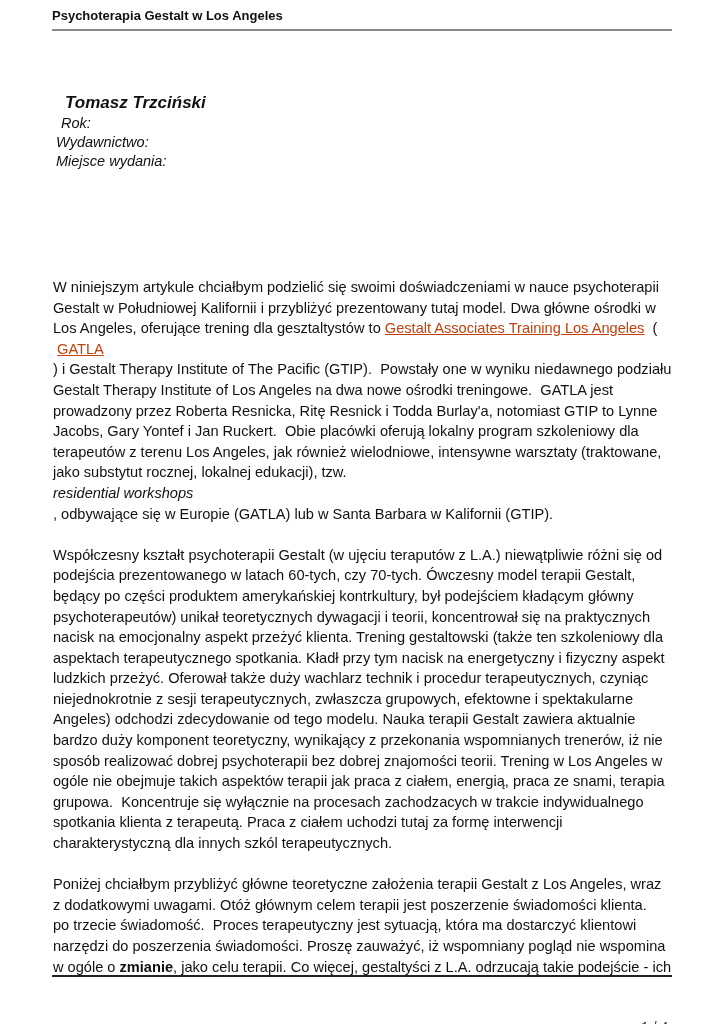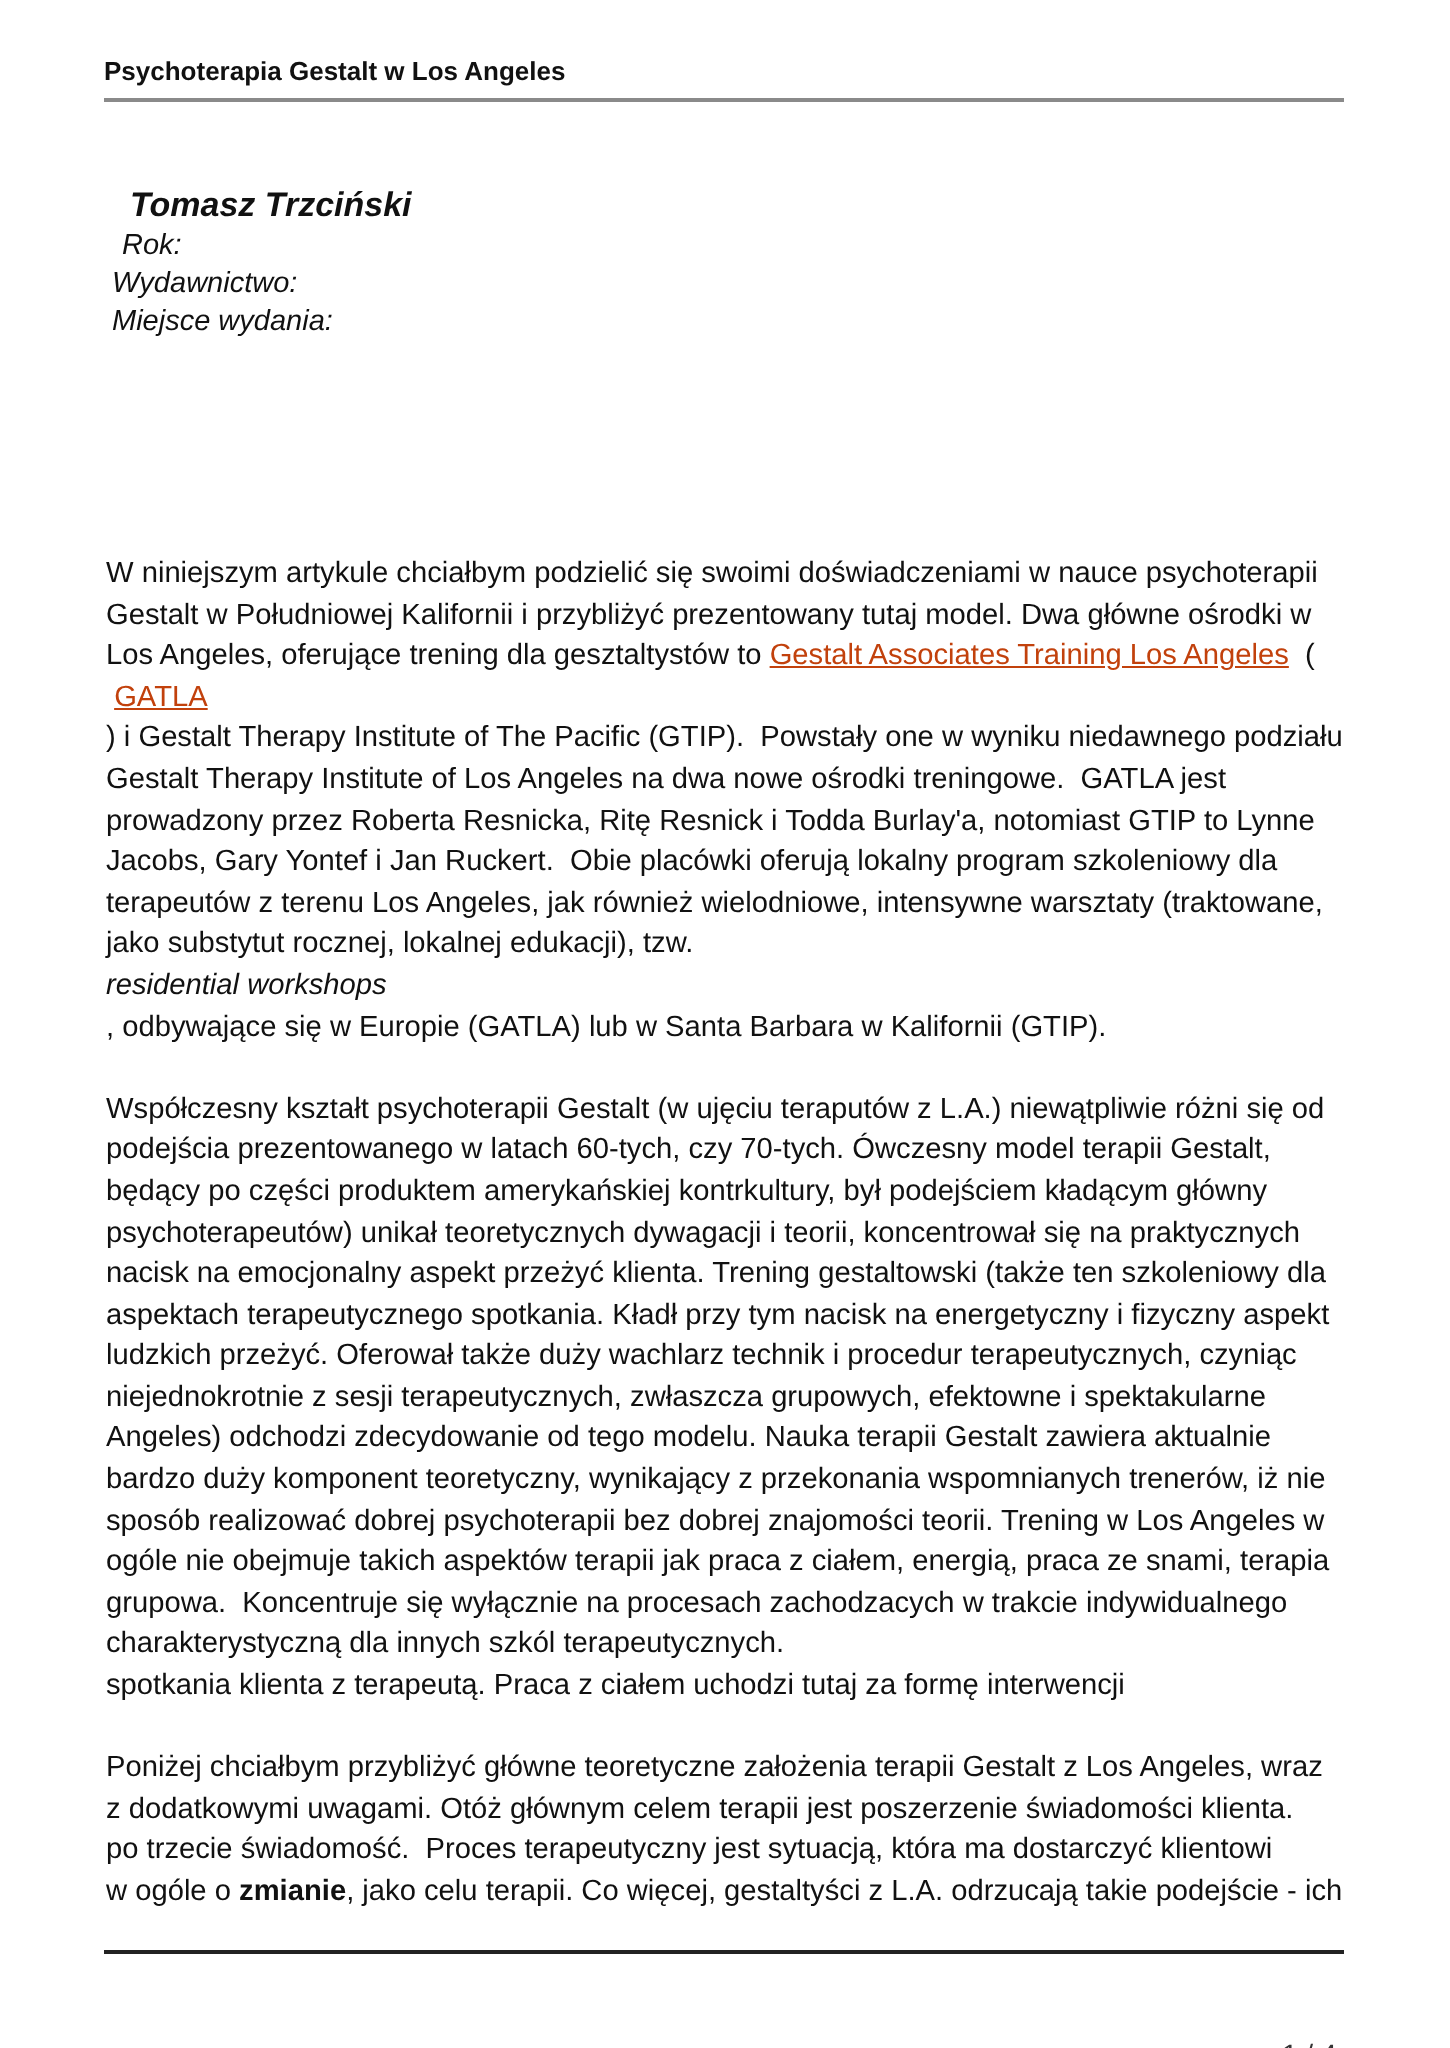--- a/index.html
+++ b/index.html
@@ -1,18 +1,18 @@
 <!DOCTYPE html>
 <html><head>
   <meta charset="utf-8">
   <style>
     html, body { margin: 0; padding: 0; background: #ffffff; }
     body { width: 725px; height: 1024px; position: relative; overflow: hidden;
            font-family: "Liberation Sans", sans-serif; color: #111111; }
-    .page-header { position: absolute; left: 52px; top: 28px; width: 620px; }
+    .page-header { position: absolute; left: 52px; top: 8px; width: 620px; }
     .page-header-title { font-size: 13px; font-weight: bold; color: #111; letter-spacing: 0px; }
     .page-header-rule { position: absolute; left: 0; top: 21px; width: 620px; height: 2px; background: #8a8a8a; }
     .author-block { position: absolute; left: 56px; top: 92px; font-style: italic; }
     .author-name { font-size: 17px; font-weight: bold; margin-left: 9px; line-height: 22px; }
     .meta-line { font-size: 14.5px; line-height: 19px; }
     .meta-rok { margin-left: 5px; }
     .body-text { position: absolute; left: 53px; top: 277px; width: 640px;
                  font-size: 14.6px; line-height: 20.6px; color: #111; }
     .para { margin: 0 0 20.6px 0; }
     .line { display: block; white-space: nowrap; }
@@ -60,26 +60,27 @@
     <span class="line">psychoterapeutów) unikał teoretycznych dywagacji i teorii, koncentrował się na praktycznych</span>
     <span class="line">nacisk na emocjonalny aspekt przeżyć klienta. Trening gestaltowski (także ten szkoleniowy dla</span>
     <span class="line">aspektach terapeutycznego spotkania. Kładł przy tym nacisk na energetyczny i fizyczny aspekt</span>
     <span class="line">ludzkich przeżyć. Oferował także duży wachlarz technik i procedur terapeutycznych, czyniąc</span>
     <span class="line">niejednokrotnie z sesji terapeutycznych, zwłaszcza grupowych, efektowne i spektakularne</span>
     <span class="line">Angeles) odchodzi zdecydowanie od tego modelu. Nauka terapii Gestalt zawiera aktualnie</span>
     <span class="line">bardzo duży komponent teoretyczny, wynikający z przekonania wspomnianych trenerów, iż nie</span>
     <span class="line">sposób realizować dobrej psychoterapii bez dobrej znajomości teorii. Trening w Los Angeles w</span>
     <span class="line">ogóle nie obejmuje takich aspektów terapii jak praca z ciałem, energią, praca ze snami, terapia</span>
     <span class="line" style="white-space:pre">grupowa.  Koncentruje się wyłącznie na procesach zachodzacych w trakcie indywidualnego</span>
+    <span class="line">spotkania klienta z terapeutą. Praca z ciałem uchodzi tutaj za formę interwencji</span>
     <span class="line">charakterystyczną dla innych szkól terapeutycznych.</span>
-    <span class="line">spotkania klienta z terapeutą. Praca z ciałem uchodzi tutaj za formę interwencji</span>
   </div>
 
   <div class="para">
     <span class="line">Poniżej chciałbym przybliżyć główne teoretyczne założenia terapii Gestalt z Los Angeles, wraz</span>
     <span class="line">z dodatkowymi uwagami. Otóż głównym celem terapii jest poszerzenie świadomości klienta.</span>
     <span class="line" style="white-space:pre">po trzecie świadomość.  Proces terapeutyczny jest sytuacją, która ma dostarczyć klientowi</span>
+    <span class="line">narzędzi do poszerzenia świadomości. Proszę zauważyć, iż wspomniany pogląd nie wspomina</span>
     <span class="line"><span style="white-space:pre">w ogóle o </span><span class="strong">zmianie</span><span>, jako celu terapii. Co więcej, gestaltyści z L.A. odrzucają takie podejście - ich</span></span>
   </div>
 </div>
 
 <div class="page-footer-rule"></div>
 <div class="page-footer-num">1 / 4</div>
 
 </body></html>

